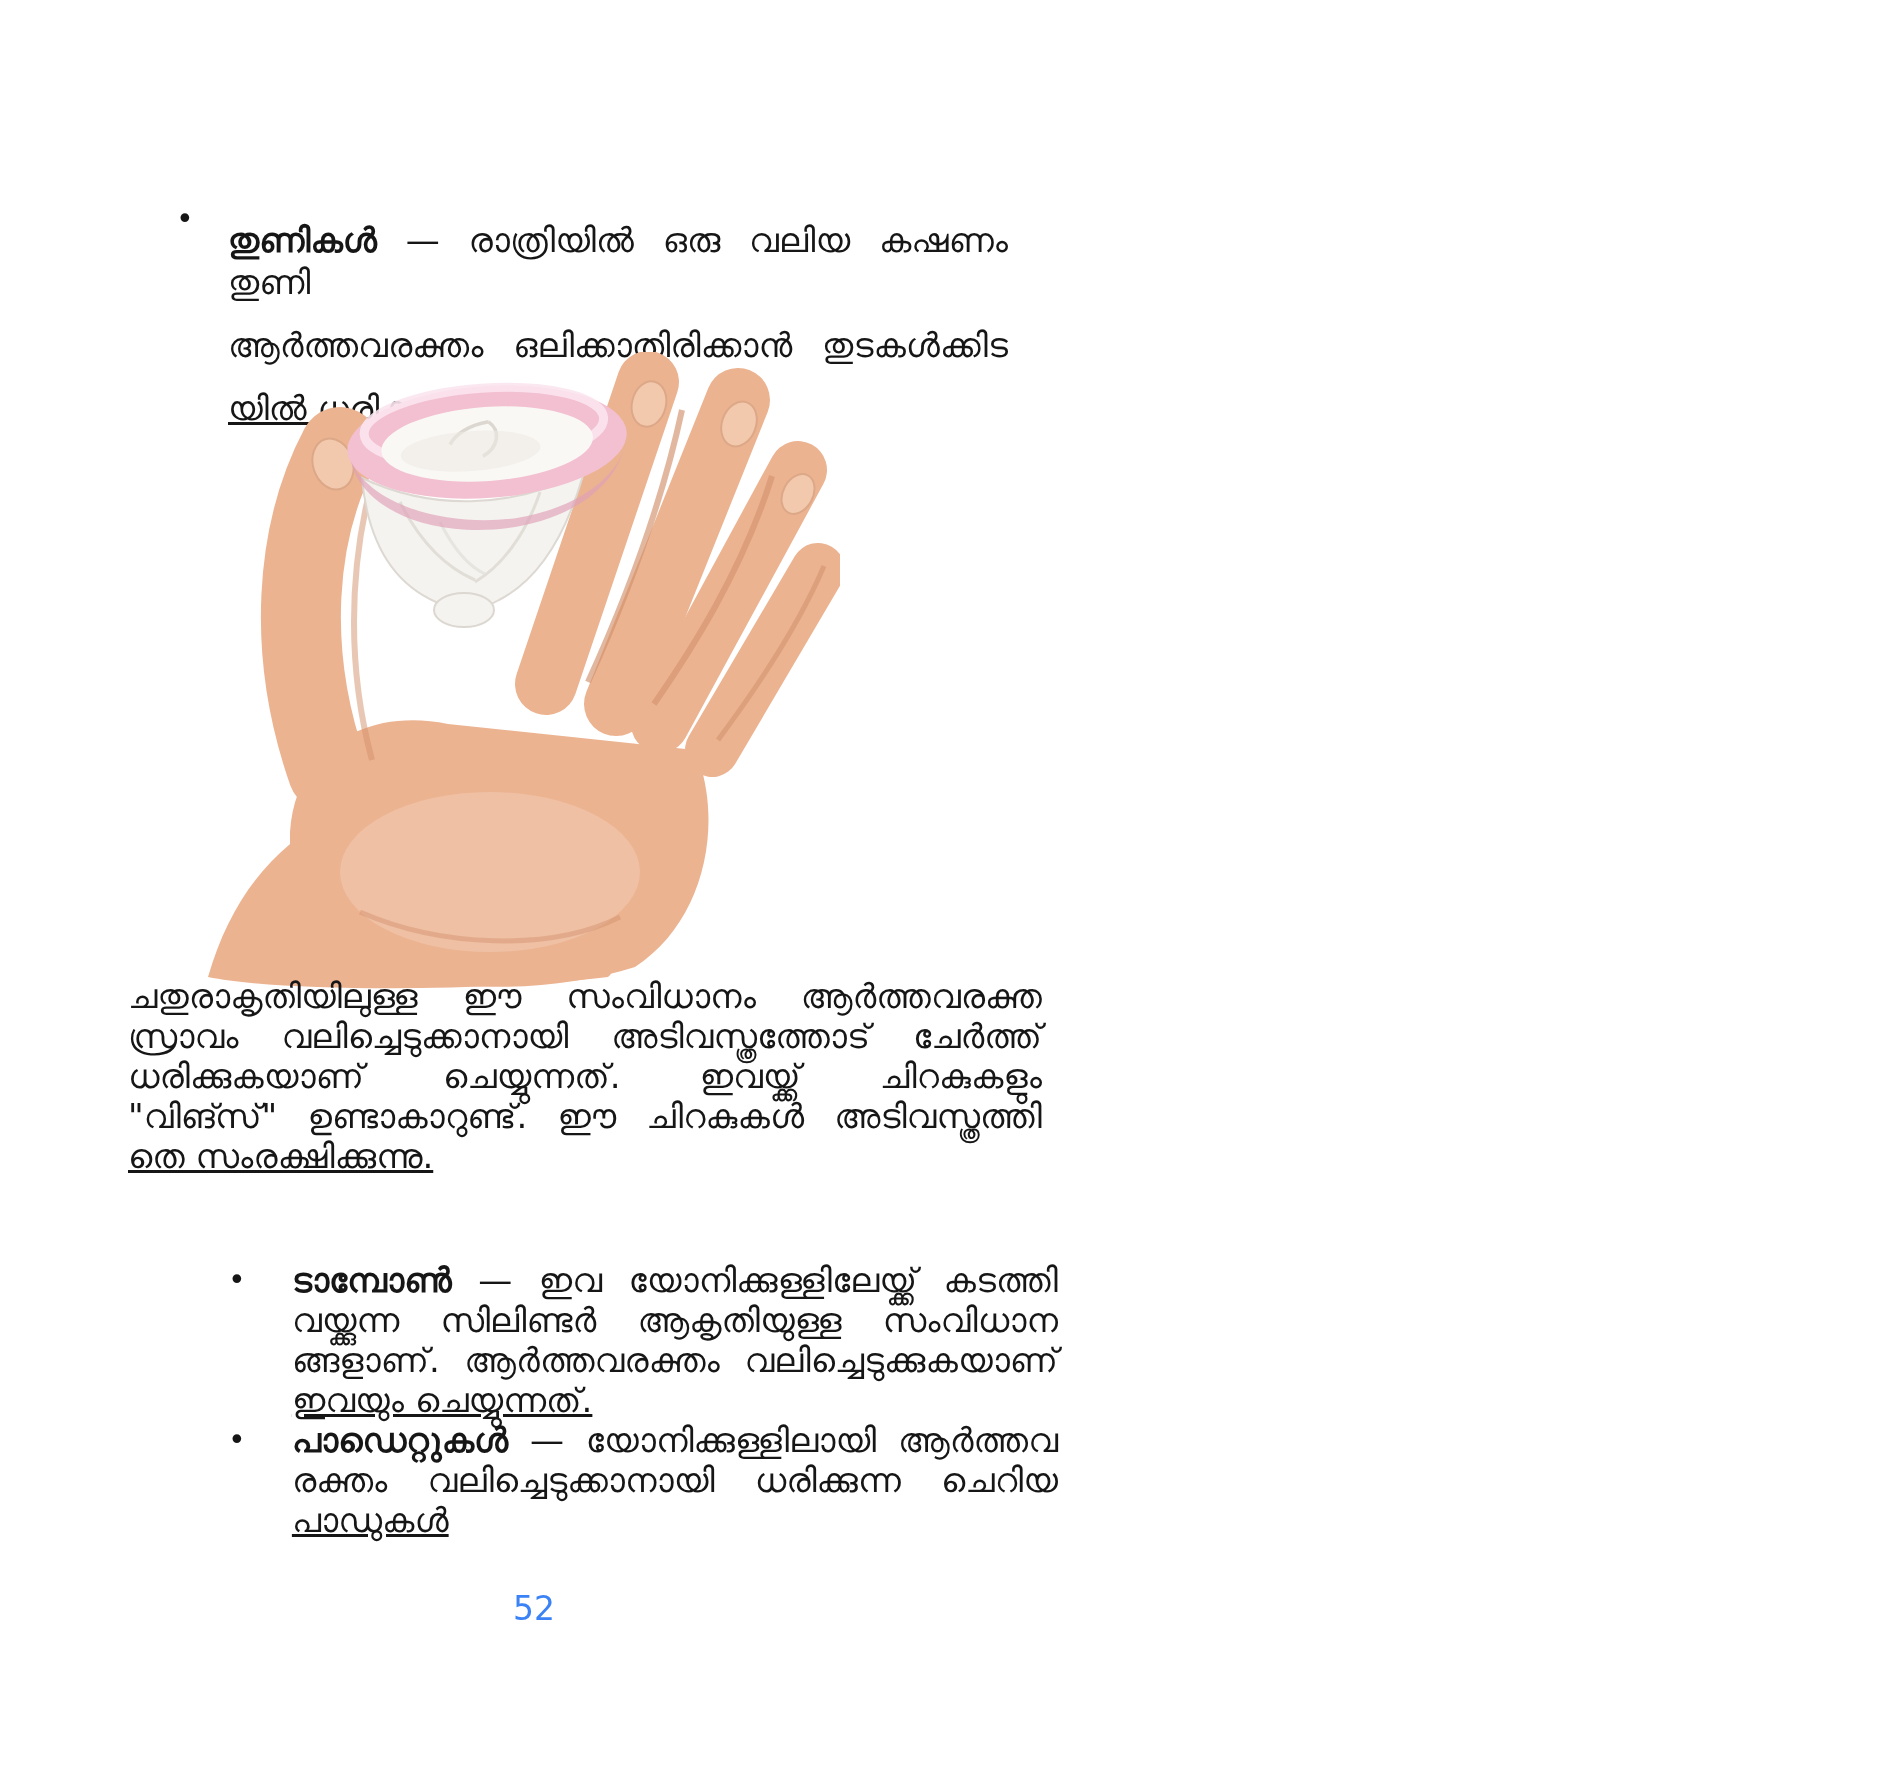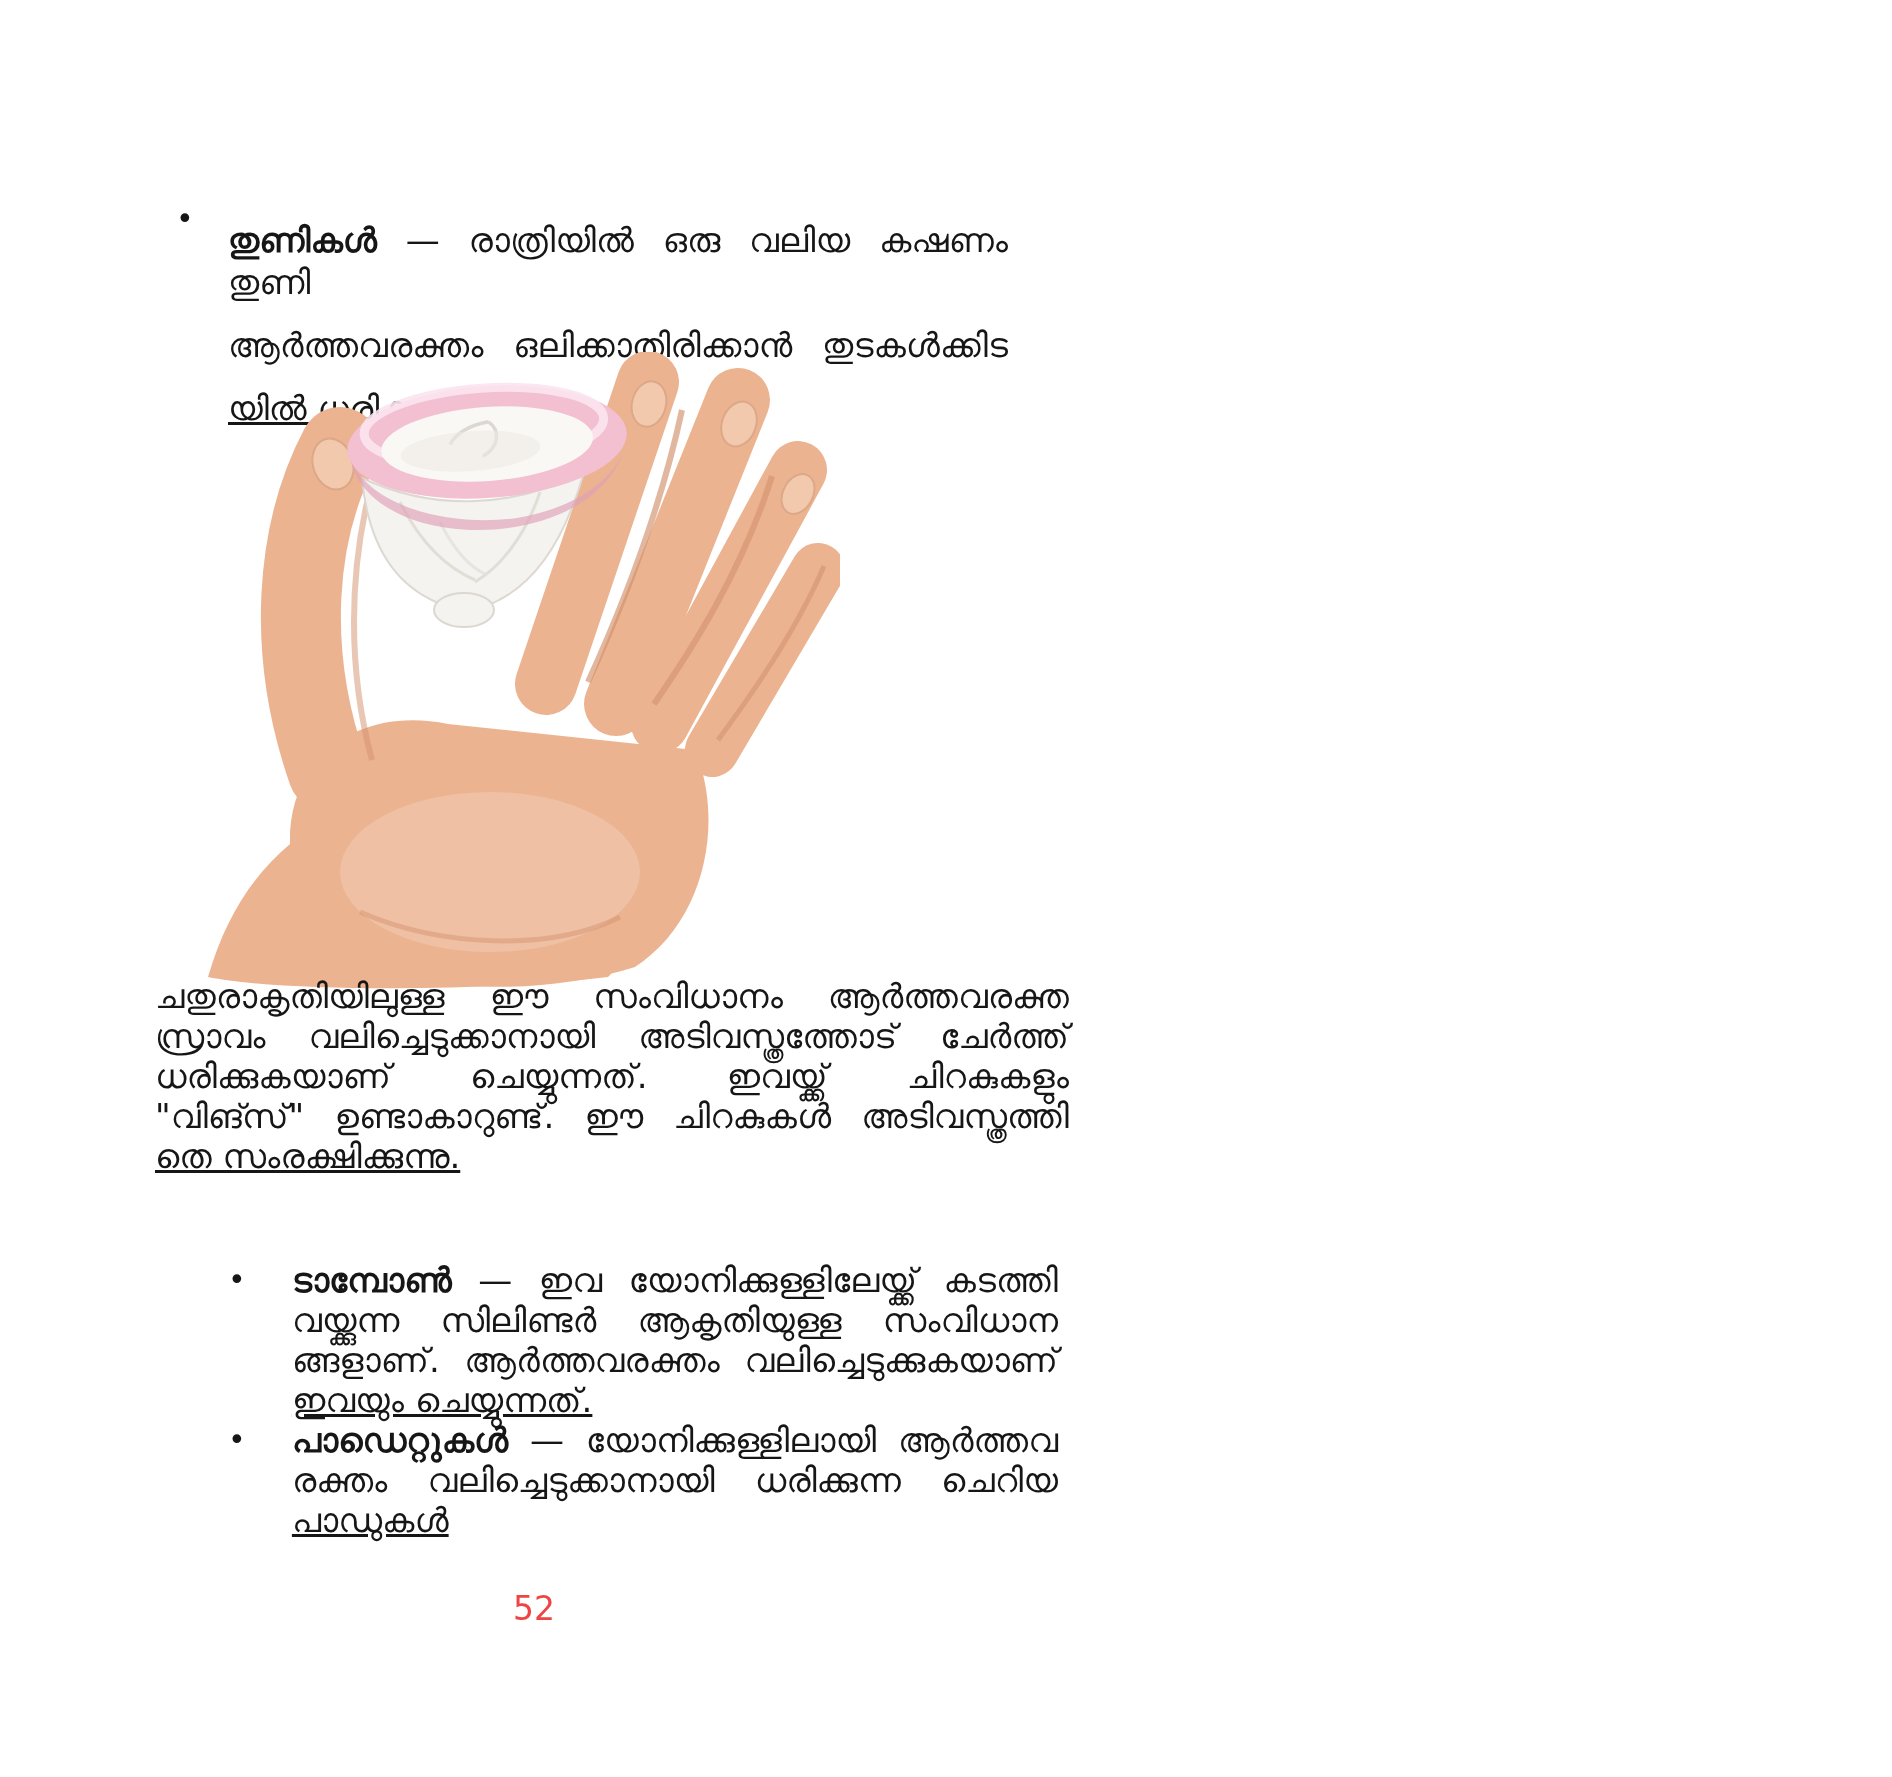--- a/index.html
+++ b/index.html
@@ -27,34 +27,34 @@
   }
   .bullet1 .marker{width:52px;font-size:30px;line-height:42px;text-align-last:left;text-align:left;}
   .bullet1 .btext{width:780px;}
   .bullet1 .textline{line-height:42px;margin-top:21px;}
   
   .figure{
     position:absolute;left:190px;top:352px;width:650px;height:648px;
   }
   
   .para{
-    position:absolute;left:128px;top:976px;width:914px;margin-left:27px;
+    position:absolute;left:128px;top:976px;width:914px;
   }
   
   .bullets2{
     position:absolute;left:228px;top:1260px;width:830px;
   }
   .bitem{display:flex;align-items:flex-start;}
   .bitem .marker{width:44px;font-size:30px;line-height:40px;text-align:left;text-align-last:left;}
   .bitem .btext{width:786px;margin-left:21px;}
   
   .pagenum{
     position:absolute;left:0;top:1590px;width:1068px;
     text-align:center;text-align-last:center;
-    font-size:33px;line-height:38px;color:#ef4444;
+    font-size:33px;line-height:38px;color:#3b82f6;
   }
 </style>
 </head>
 <body>
 
 <div class="page">
 
   <div class="bullet1">
     <div class="marker">•</div>
     <div class="btext">

